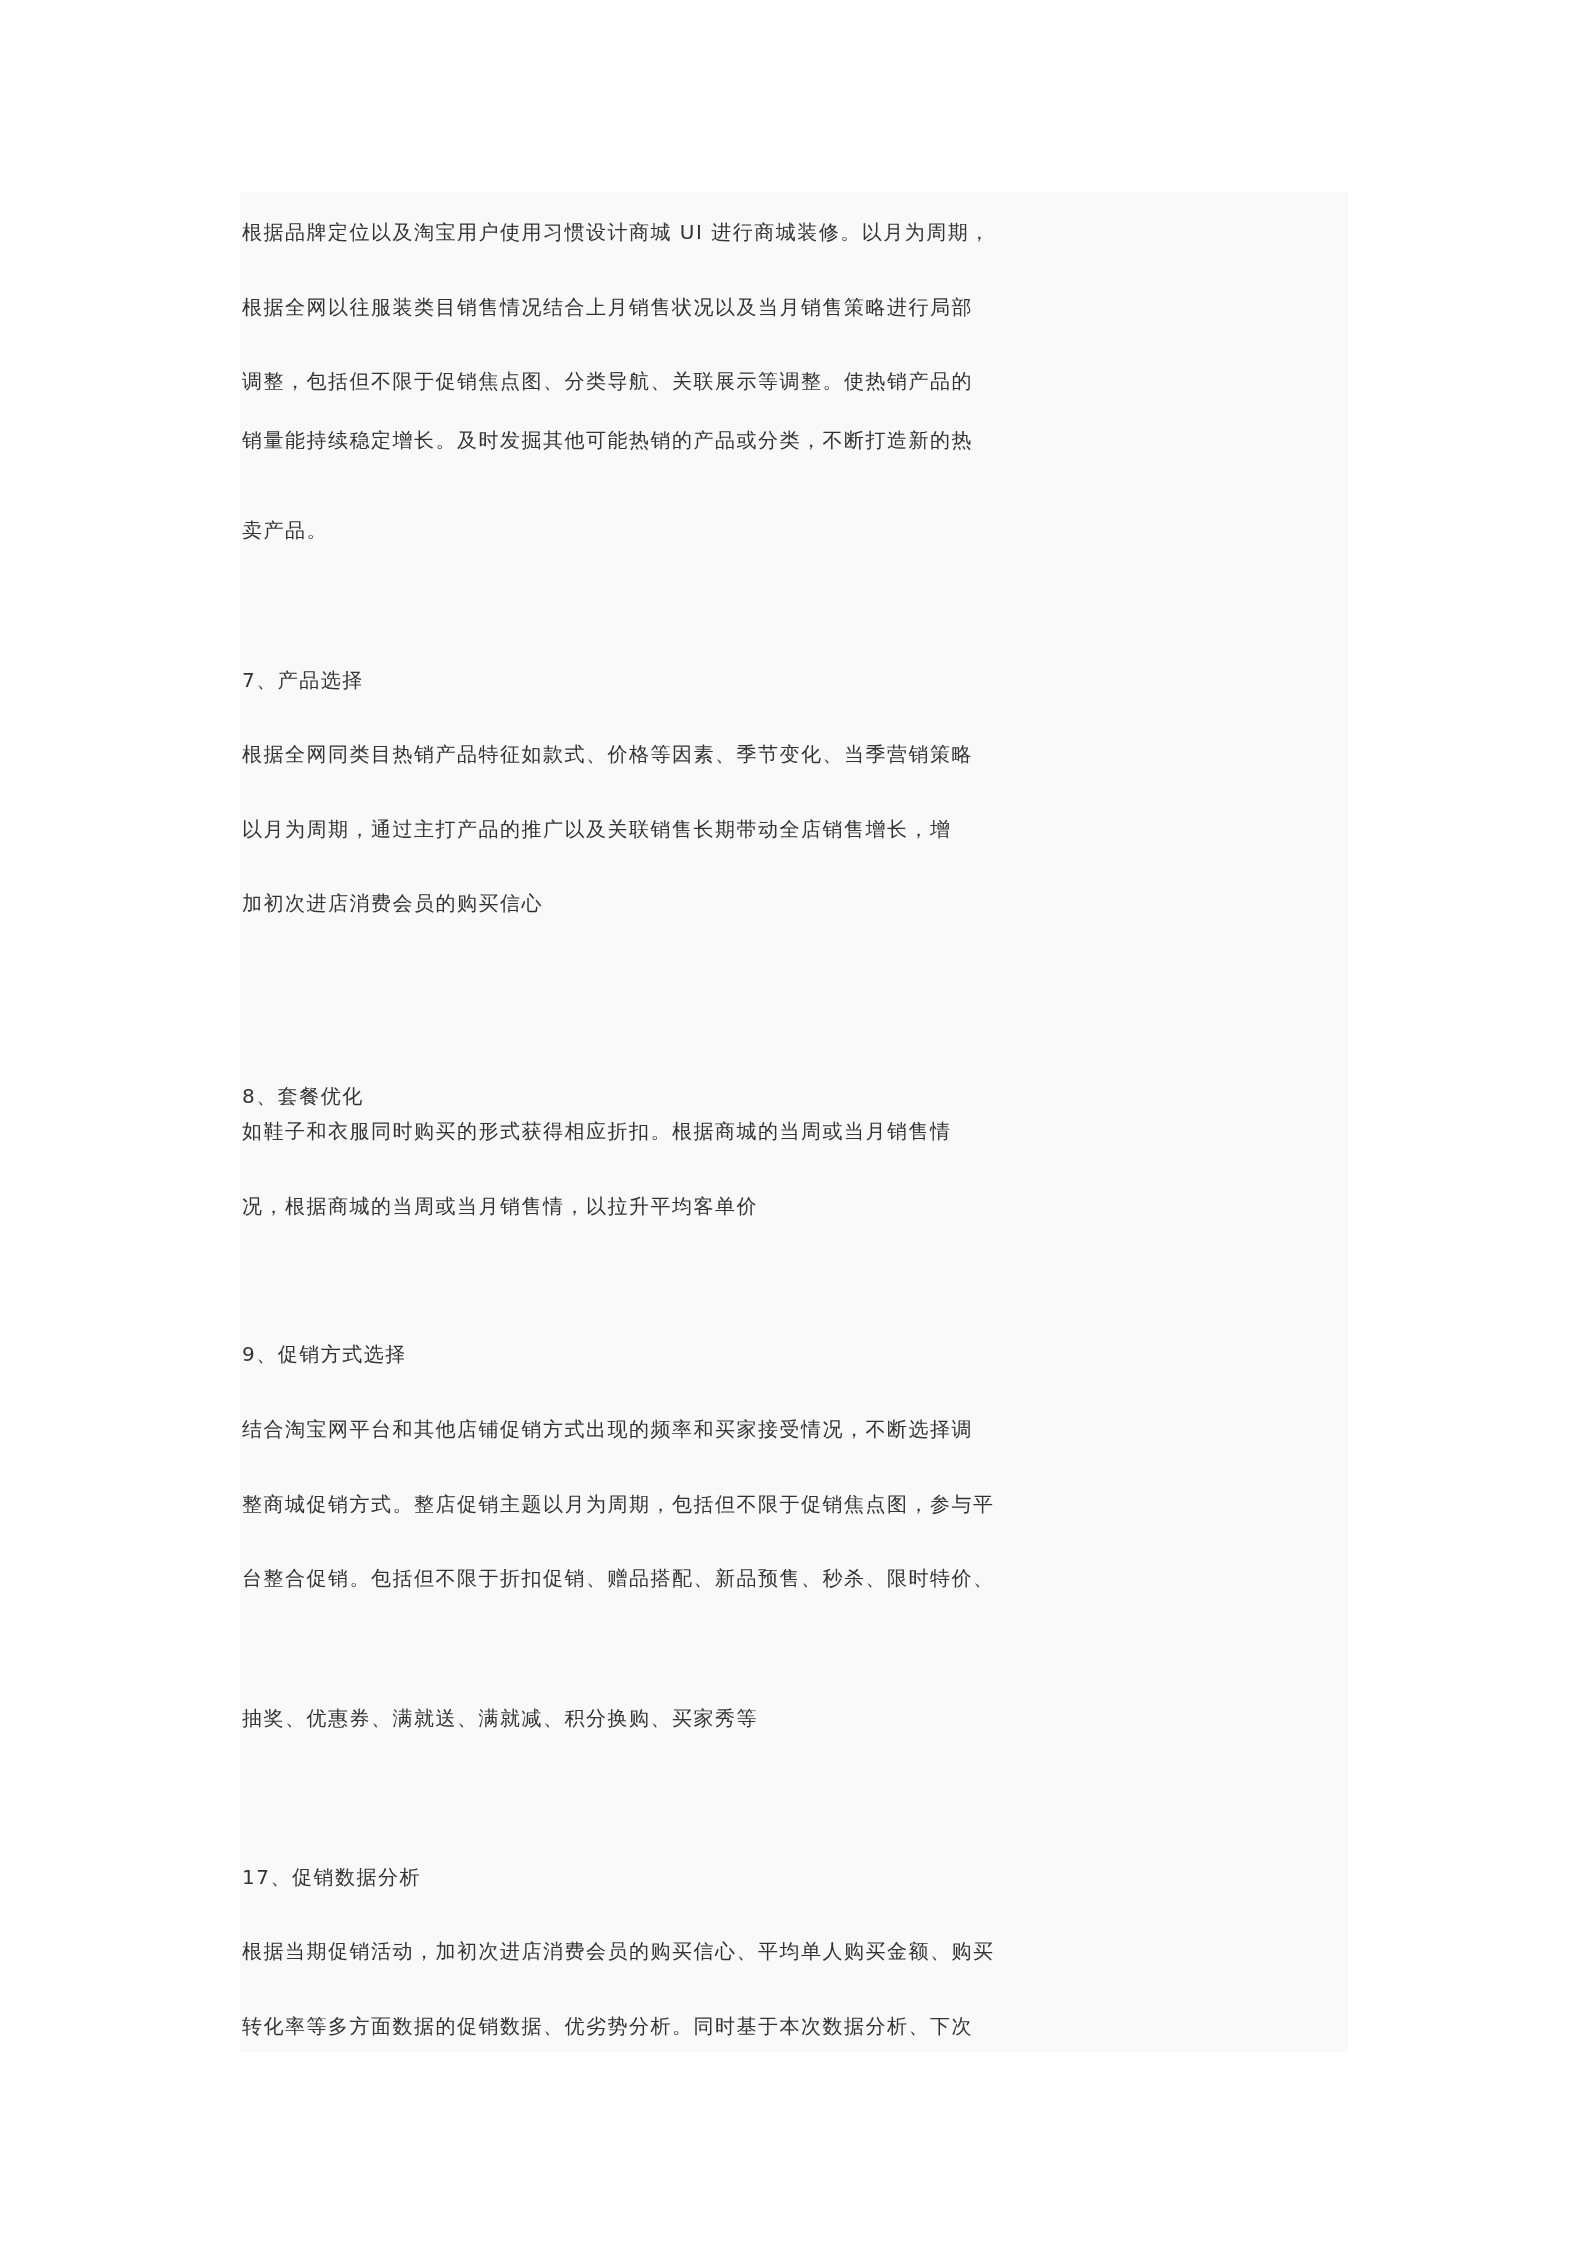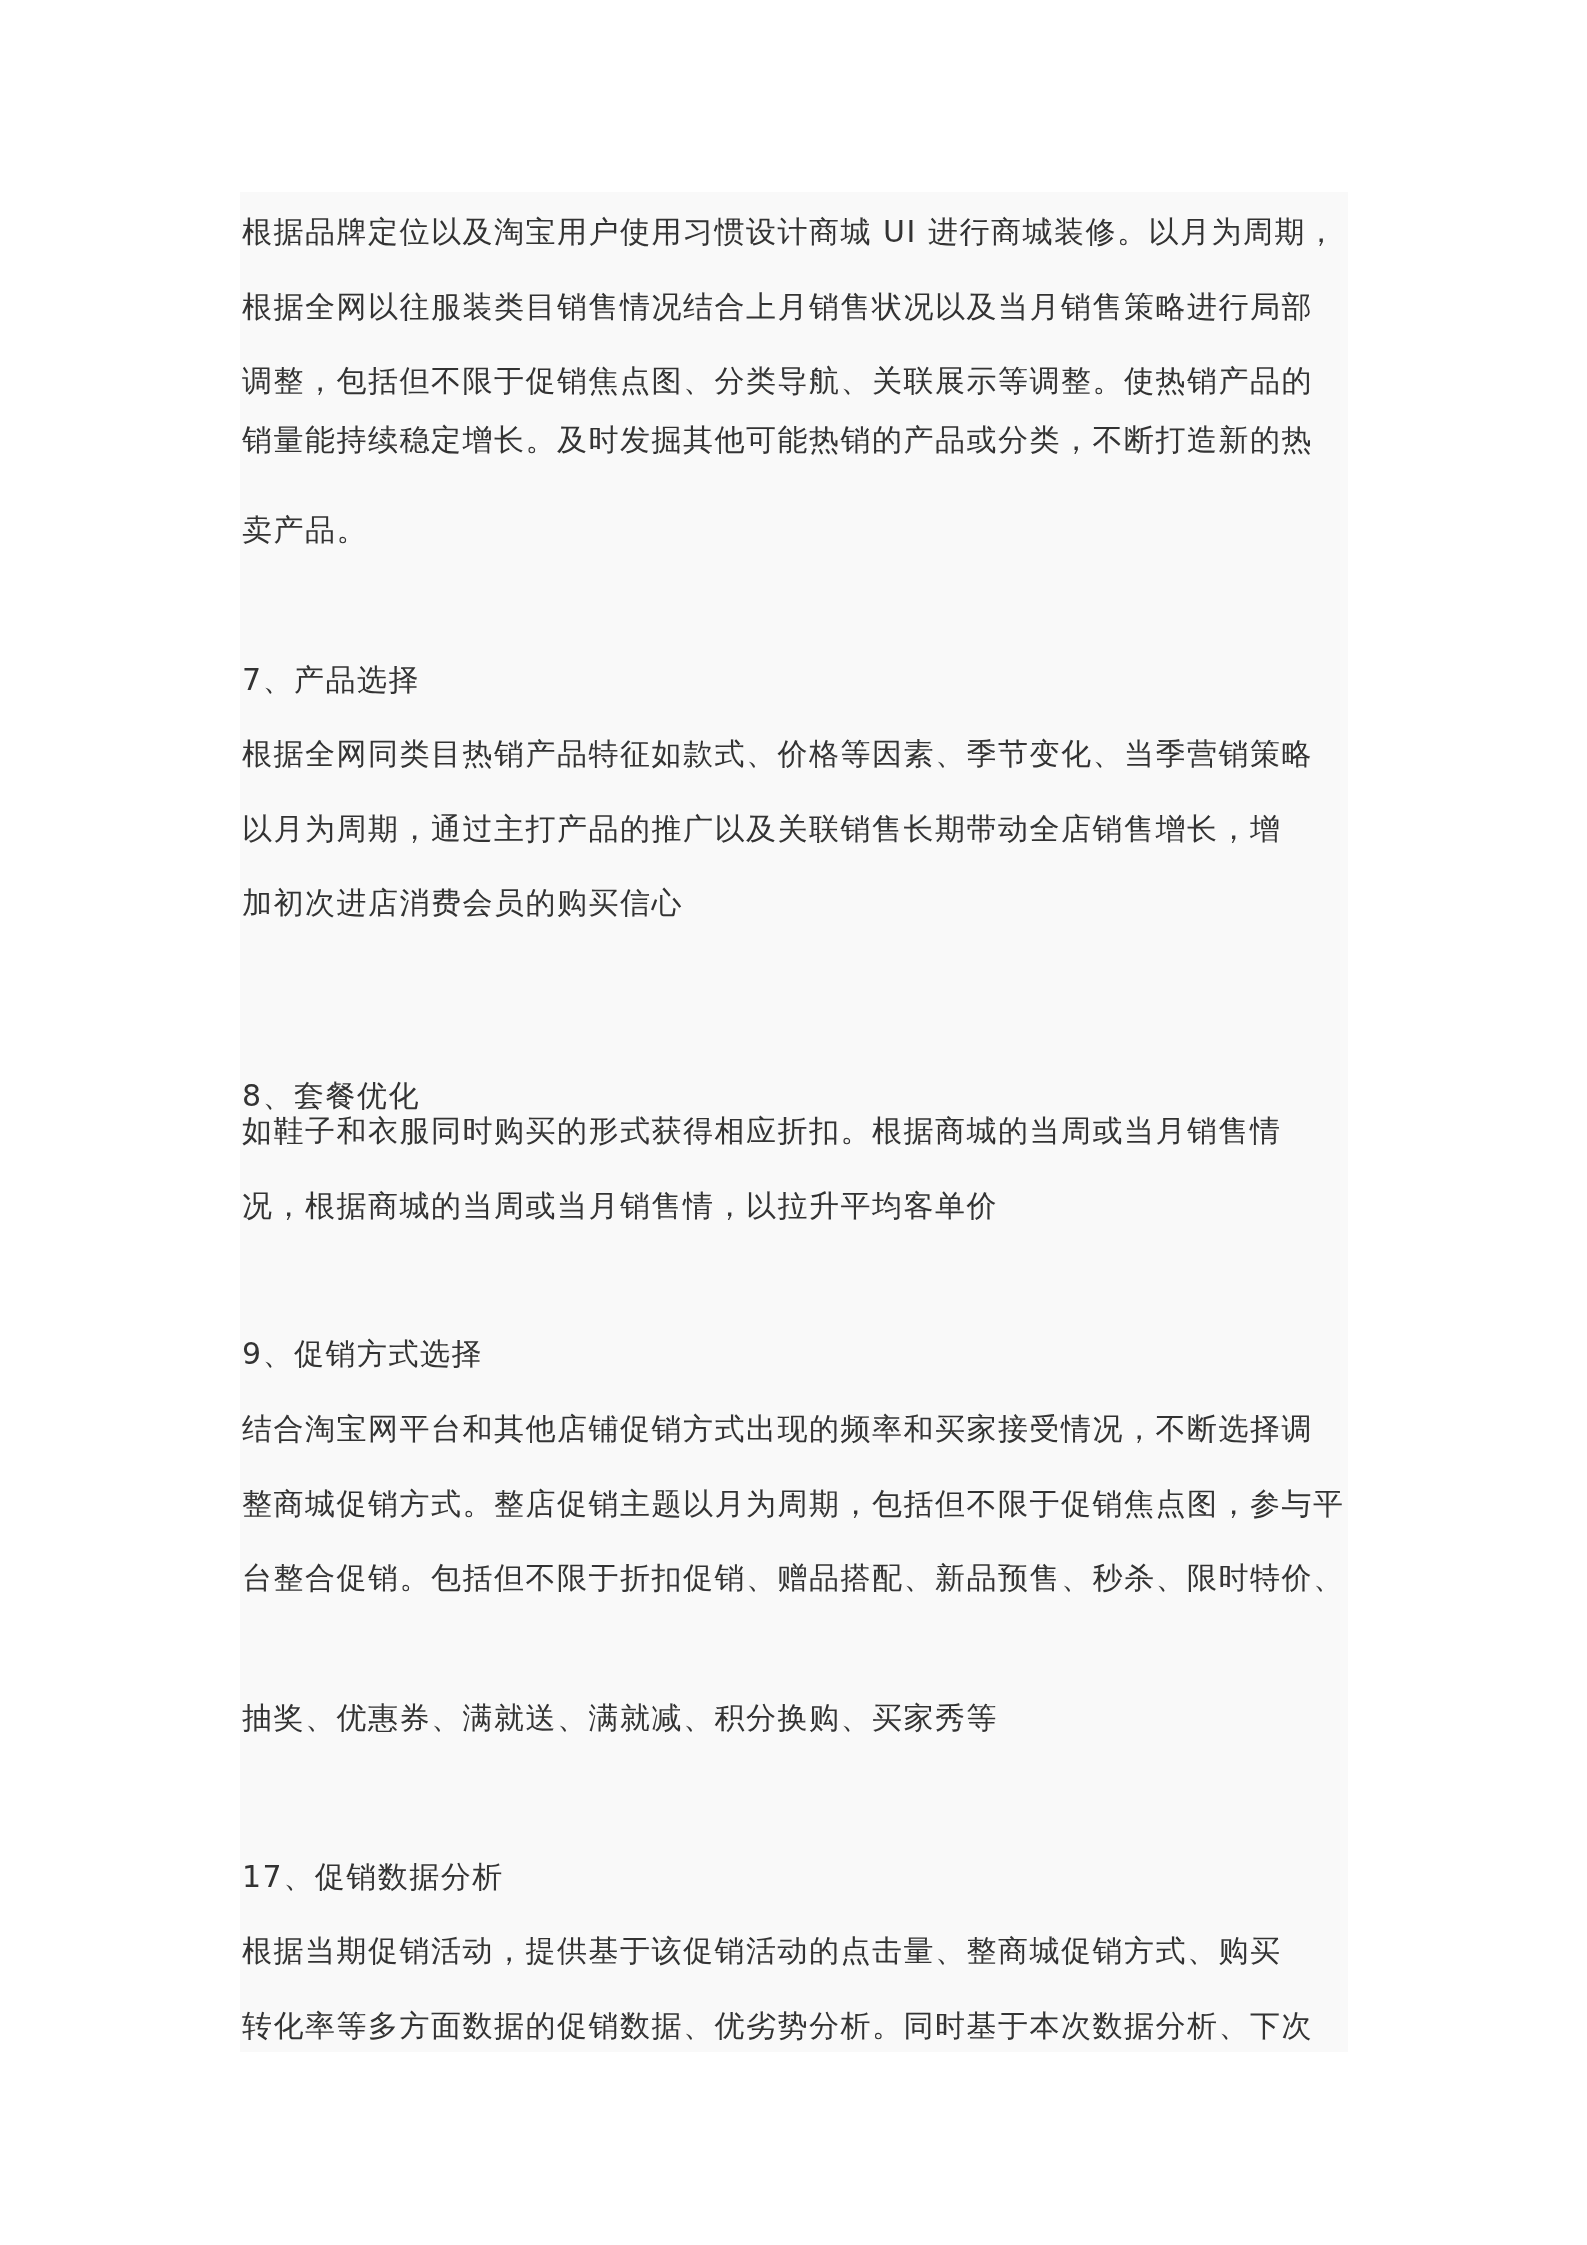--- a/index.html
+++ b/index.html
@@ -1,19 +1,19 @@
 <!DOCTYPE html>
 <html><head>
 <meta charset="utf-8">
 <style>
   html, body { margin:0; padding:0; background:#ffffff; }
   body { width:1587px; height:2245px; position:relative; overflow:hidden;
          font-family:"DejaVu Sans", "Liberation Sans", sans-serif; }
   .panel { position:absolute; left:240px; top:192px; width:1108px; height:1860px; background:#f9f9f9; }
-  .line { position:absolute; left:242px; font-size:30px; line-height:40px; color:#333333; white-space:nowrap; letter-spacing:1.5px; }
+  .line { position:absolute; left:242px; font-size:20px; line-height:40px; color:#333333; white-space:nowrap; letter-spacing:1.5px; }
 </style>
 </head>
 <body>
 
 <div class="panel"></div>
 
 <div class="line" style="top:212px">根据品牌定位以及淘宝用户使用习惯设计商城 UI 进行商城装修。以月为周期，</div>
 <div class="line" style="top:287px">根据全网以往服装类目销售情况结合上月销售状况以及当月销售策略进行局部</div>
 <div class="line" style="top:361px">调整，包括但不限于促销焦点图、分类导航、关联展示等调整。使热销产品的</div>
 <div class="line" style="top:420px">销量能持续稳定增长。及时发掘其他可能热销的产品或分类，不断打造新的热</div>
@@ -28,14 +28,14 @@
 <div class="line" style="top:1111px">如鞋子和衣服同时购买的形式获得相应折扣。根据商城的当周或当月销售情</div>
 <div class="line" style="top:1186px">况，根据商城的当周或当月销售情，以拉升平均客单价</div>
 
 <div class="line" style="top:1334px">9、促销方式选择</div>
 <div class="line" style="top:1409px">结合淘宝网平台和其他店铺促销方式出现的频率和买家接受情况，不断选择调</div>
 <div class="line" style="top:1484px">整商城促销方式。整店促销主题以月为周期，包括但不限于促销焦点图，参与平</div>
 <div class="line" style="top:1558px">台整合促销。包括但不限于折扣促销、赠品搭配、新品预售、秒杀、限时特价、</div>
 <div class="line" style="top:1698px">抽奖、优惠券、满就送、满就减、积分换购、买家秀等</div>
 
 <div class="line" style="top:1857px">17、促销数据分析</div>
-<div class="line" style="top:1931px">根据当期促销活动，提供基于该促销活动的点击量、整商城促销方式、购买</div>
+<div class="line" style="top:1931px">根据当期促销活动，加初次进店消费会员的购买信心、平均单人购买金额、购买</div>
 <div class="line" style="top:2006px">转化率等多方面数据的促销数据、优劣势分析。同时基于本次数据分析、下次</div>
 
 </body></html>

